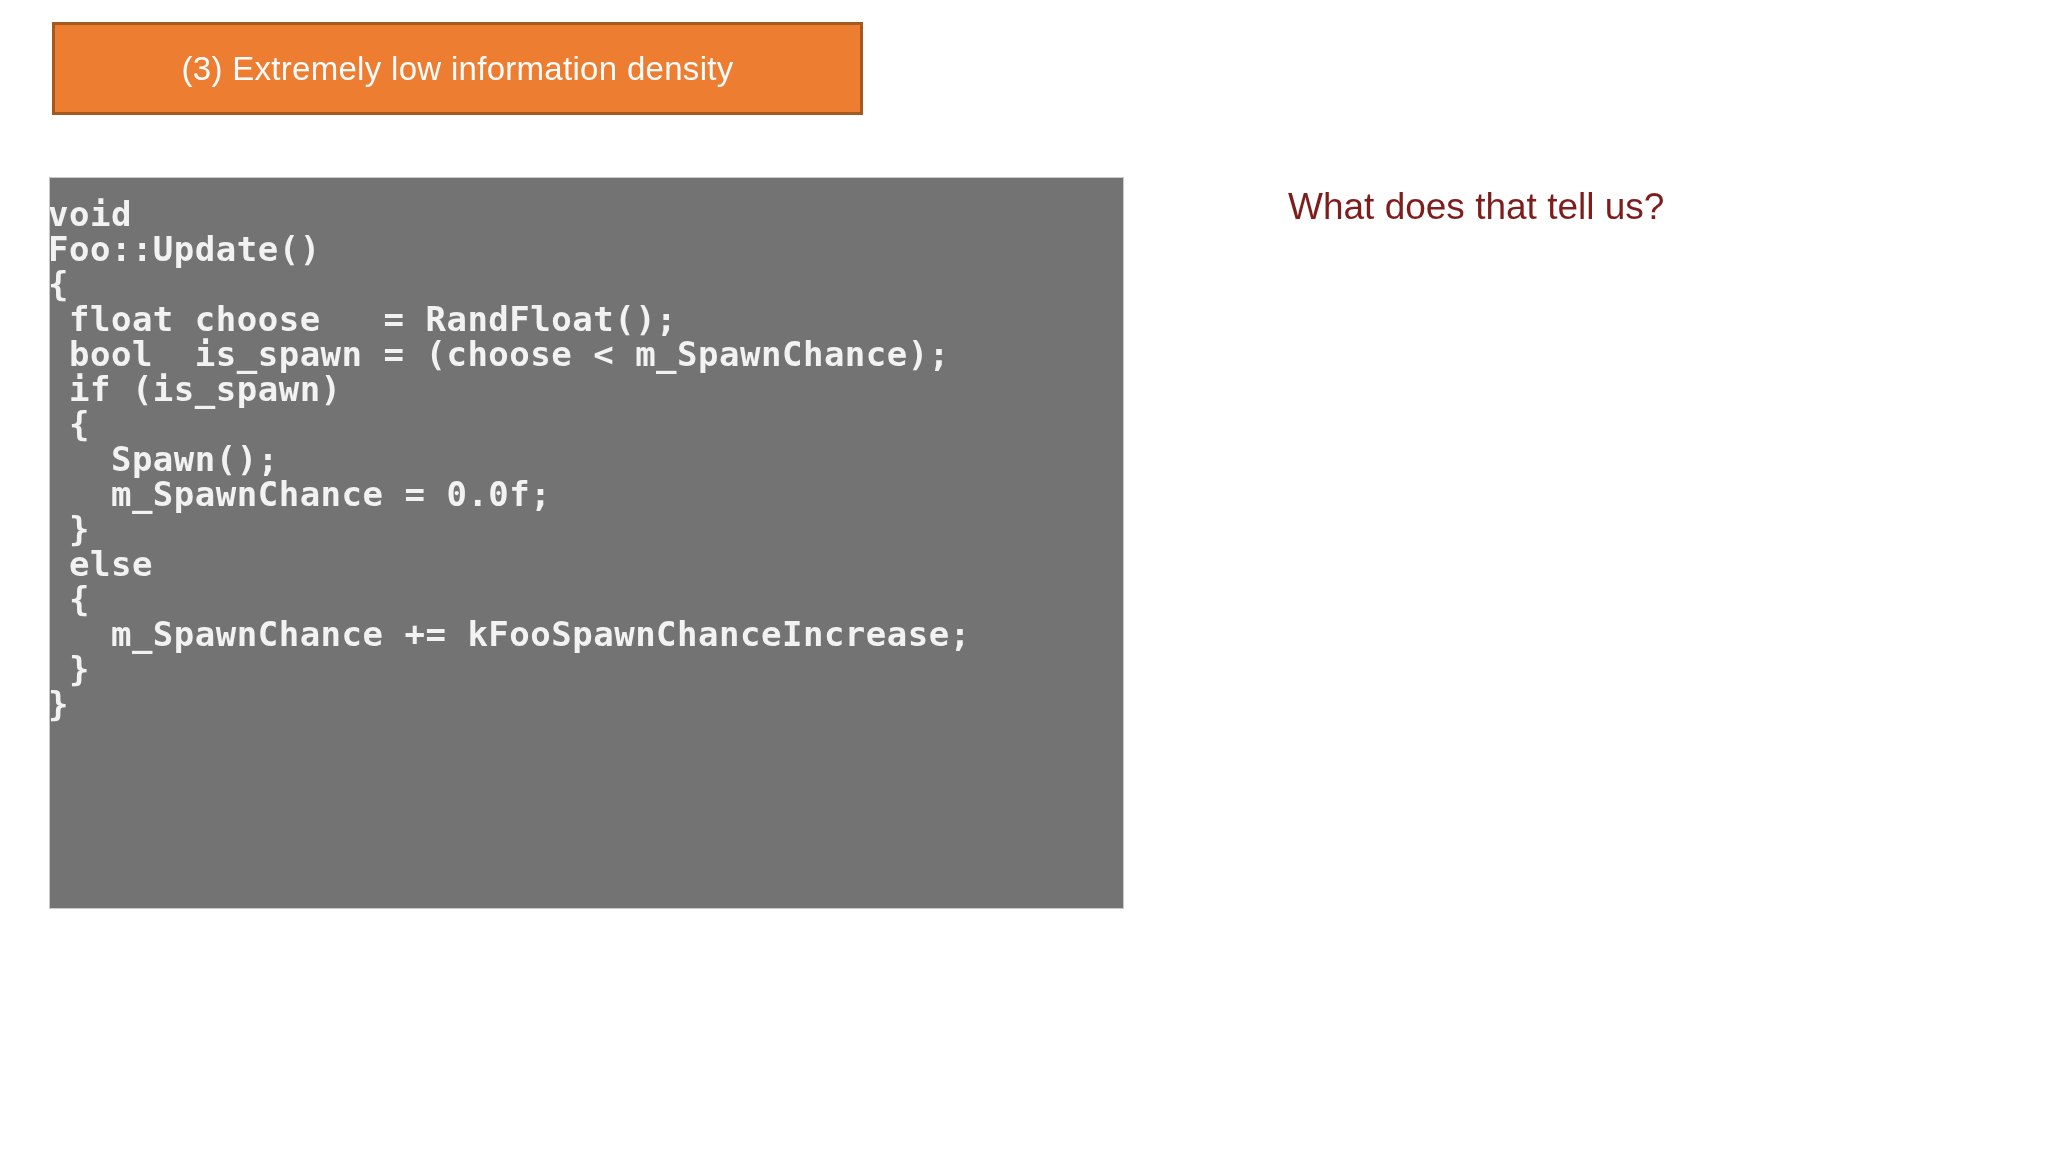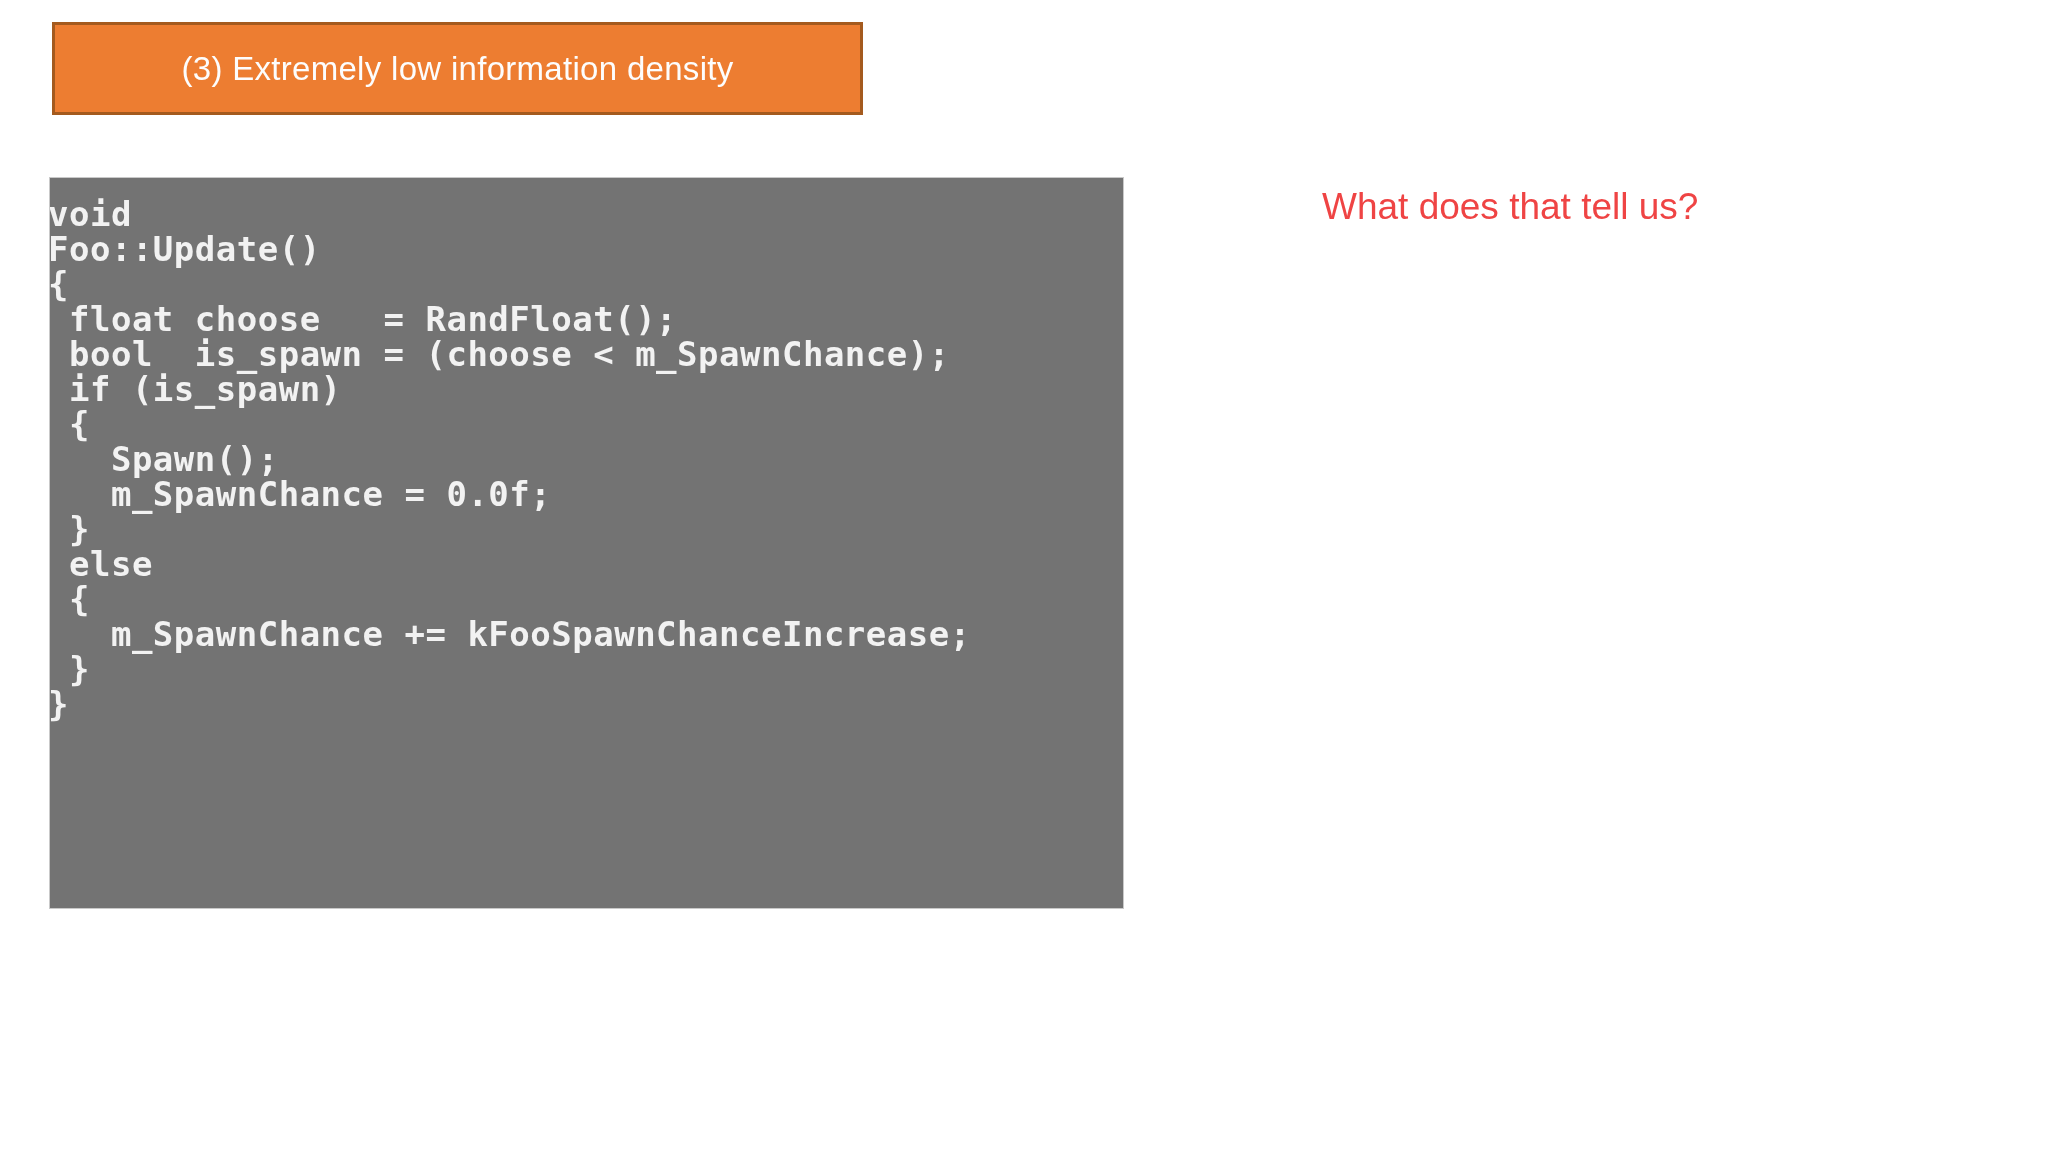--- a/index.html
+++ b/index.html
@@ -61,25 +61,24 @@
     letter-spacing: 0.5px;
     color: #F2F2F2;
     white-space: pre;
   }
 
   
   #question {
     position: absolute;
     left: 1288px;
     top: 186px;
-    color: #ef4444;
+    color: #7f1d1d;
     font-size: 37px;
     font-weight: 400;
     white-space: nowrap;
-    margin-left: 34px;
   }
 </style>
 </head>
 <body>
 
 <div id="slide">
 
   <div id="banner">
     <span class="banner-label">(3) Extremely low information density</span>
   </div>

